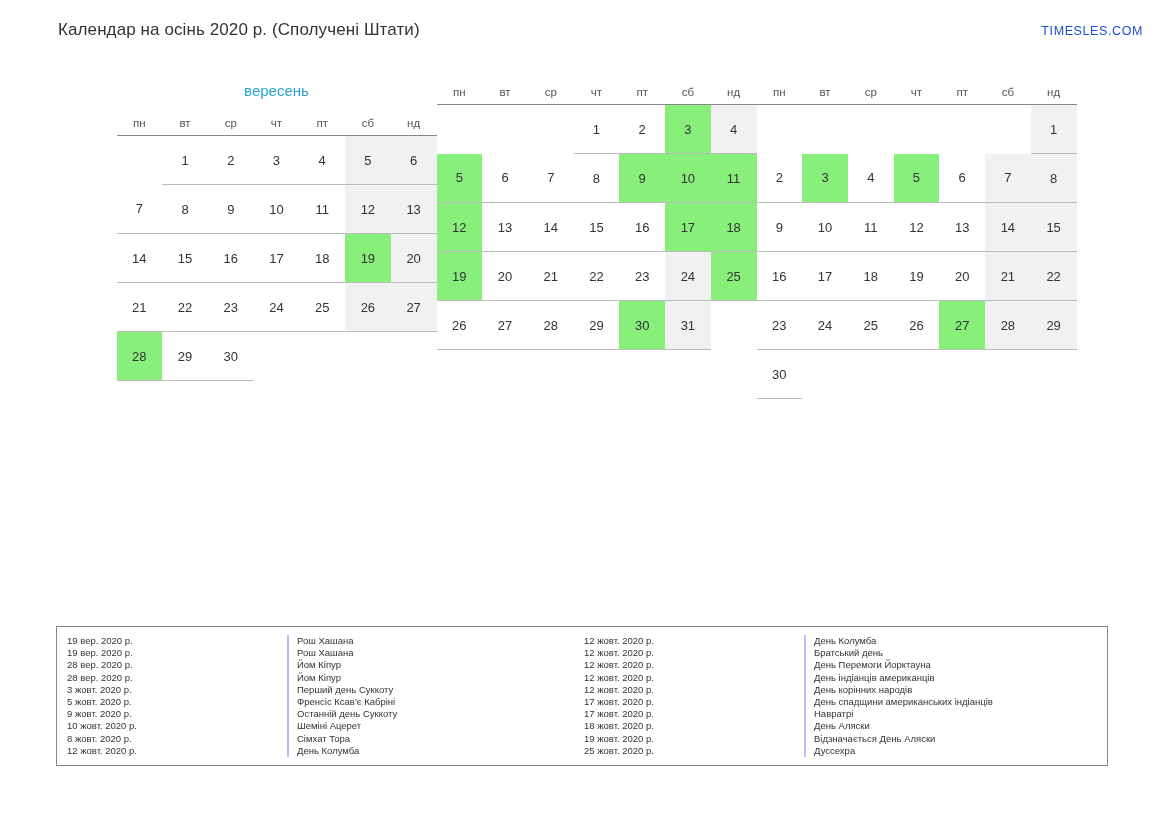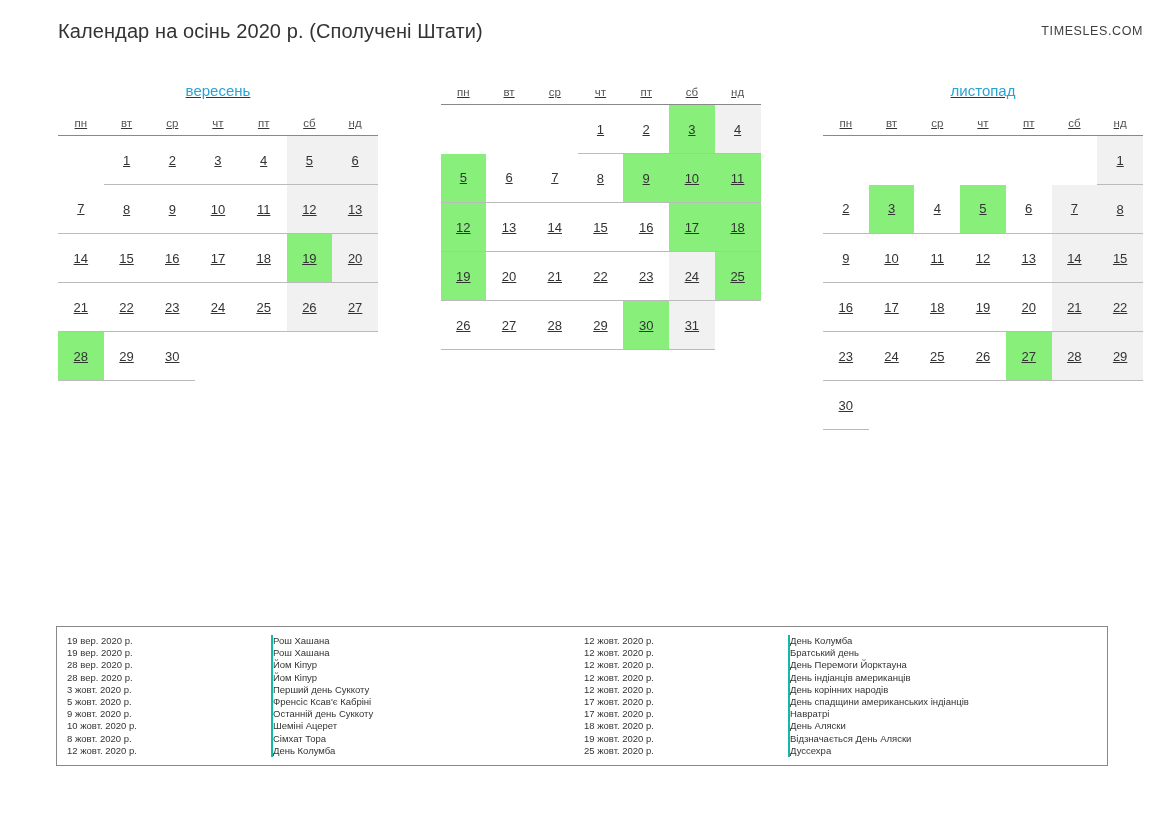--- a/index.html
+++ b/index.html
@@ -14,39 +14,38 @@
     color: #333333;
     position: relative;
     overflow: hidden;
   }
   .page-header {
     position: relative;
     padding: 20px 24px 0 58px;
     height: 36px;
   }
   .page-title {
-    font-size: 20px;
+    font-size: 17px;
     color: #333333;
     font-weight: normal;
     letter-spacing: 0.1px;
   }
   .brand {
     position: absolute;
     right: 26px;
     top: 24px;
     font-size: 12.5px;
-    color: #404040;
+    color: #1d4ed8;
     letter-spacing: 0.6px;
   }
   .months {
     display: flex;
-    justify-content: space-between;
-    padding: 26px 26px 0 58px;
+    justify-content: center;
+    padding: 26px 34px 0 58px;
     box-sizing: border-box;
-    text-decoration: underline;
   }
   .month {
     width: 320px;
   }
   .month-name {
     text-align: center;
     color: #29a3d4;
     font-size: 15px;
     margin-bottom: 14px;
   }
@@ -103,22 +102,23 @@
     flex: 1;
   }
   .legend-row {
     font-size: 9.5px;
     line-height: 12.2px;
     color: #333333;
     white-space: nowrap;
     overflow: hidden;
   }
   .legend-names .legend-row {
-    border-left: 2px solid #14b8a6;
-    margin-left: 4px;
+    padding-left: 8px;
+    border-left: 2px solid #c4b5fd;
+    margin-left: 20px;
   }
 </style>
 </head>
 <body>
 
 <div class="page-header">
   <span class="page-title">Календар на осінь 2020 р. (Сполучені Штати)</span>
   <span class="brand">TIMESLES.COM</span>
 </div>
 
@@ -242,21 +242,20 @@
             <td class="">28</td>
             <td class="">29</td>
             <td class="hol">30</td>
             <td class="we">31</td>
             <td class="empty"></td>
           </tr>
         </tbody>
       </table>
     </div>
     <div class="month">
-      <div class="month-name">листопад</div>
       <table class="cal">
         <thead>
           <tr>
             <th>пн</th>
             <th>вт</th>
             <th>ср</th>
             <th>чт</th>
             <th>пт</th>
             <th>сб</th>
             <th>нд</th>

